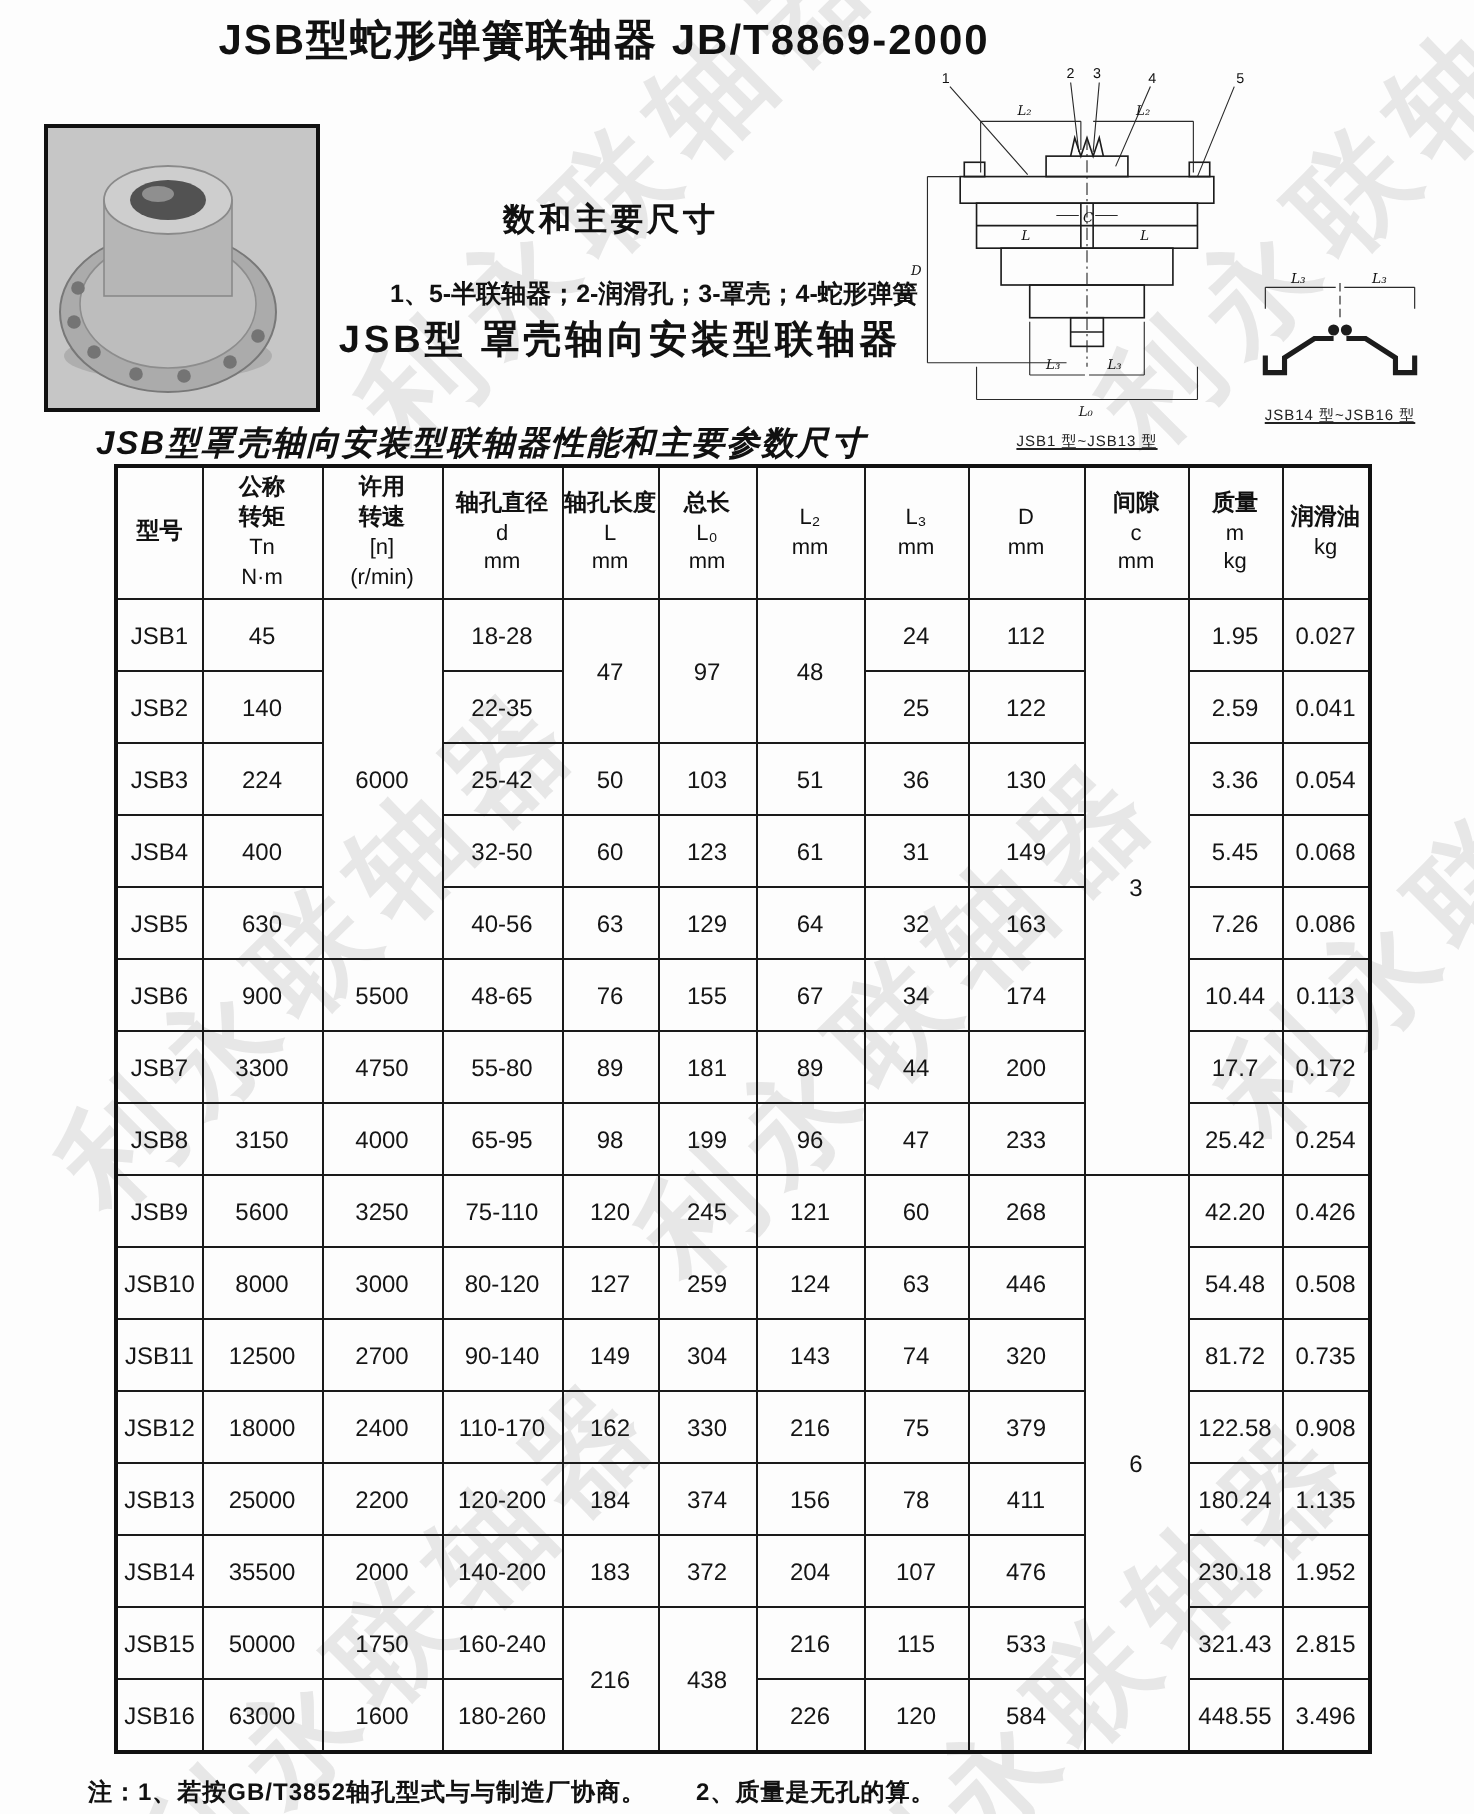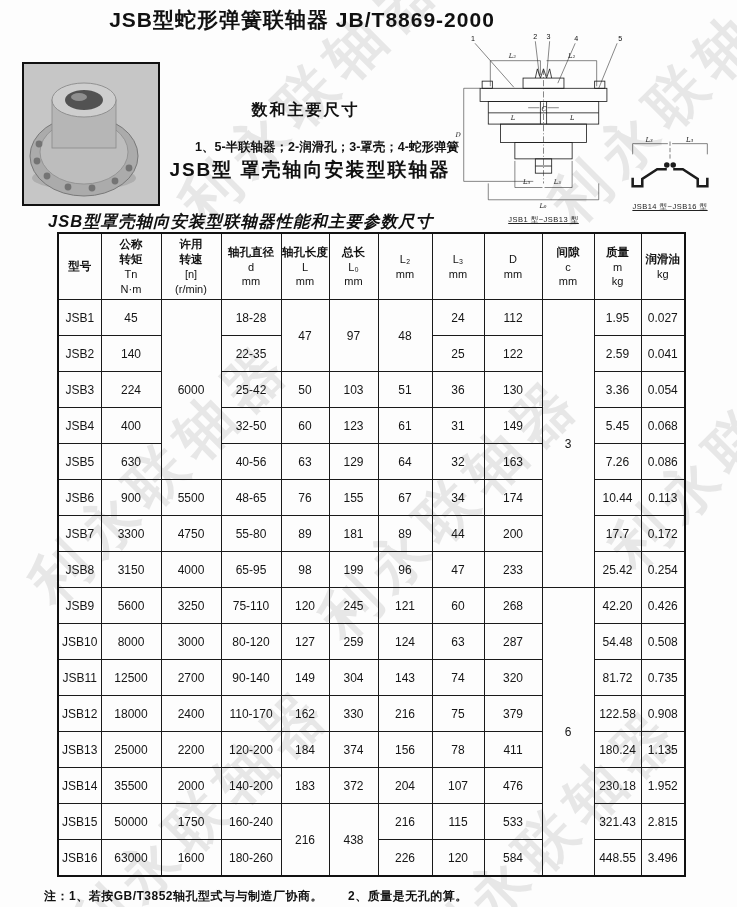--- a/index.html
+++ b/index.html
@@ -331,21 +331,21 @@
           </tr>
           <tr>
             <td>JSB10</td>
             <td>8000</td>
             <td>3000</td>
             <td>80-120</td>
             <td>127</td>
             <td>259</td>
             <td>124</td>
             <td>63</td>
-            <td>287</td>
+            <td>446</td>
             <td>54.48</td>
             <td>0.508</td>
           </tr>
           <tr>
             <td>JSB11</td>
             <td>12500</td>
             <td>2700</td>
             <td>90-140</td>
             <td>149</td>
             <td>304</td>

